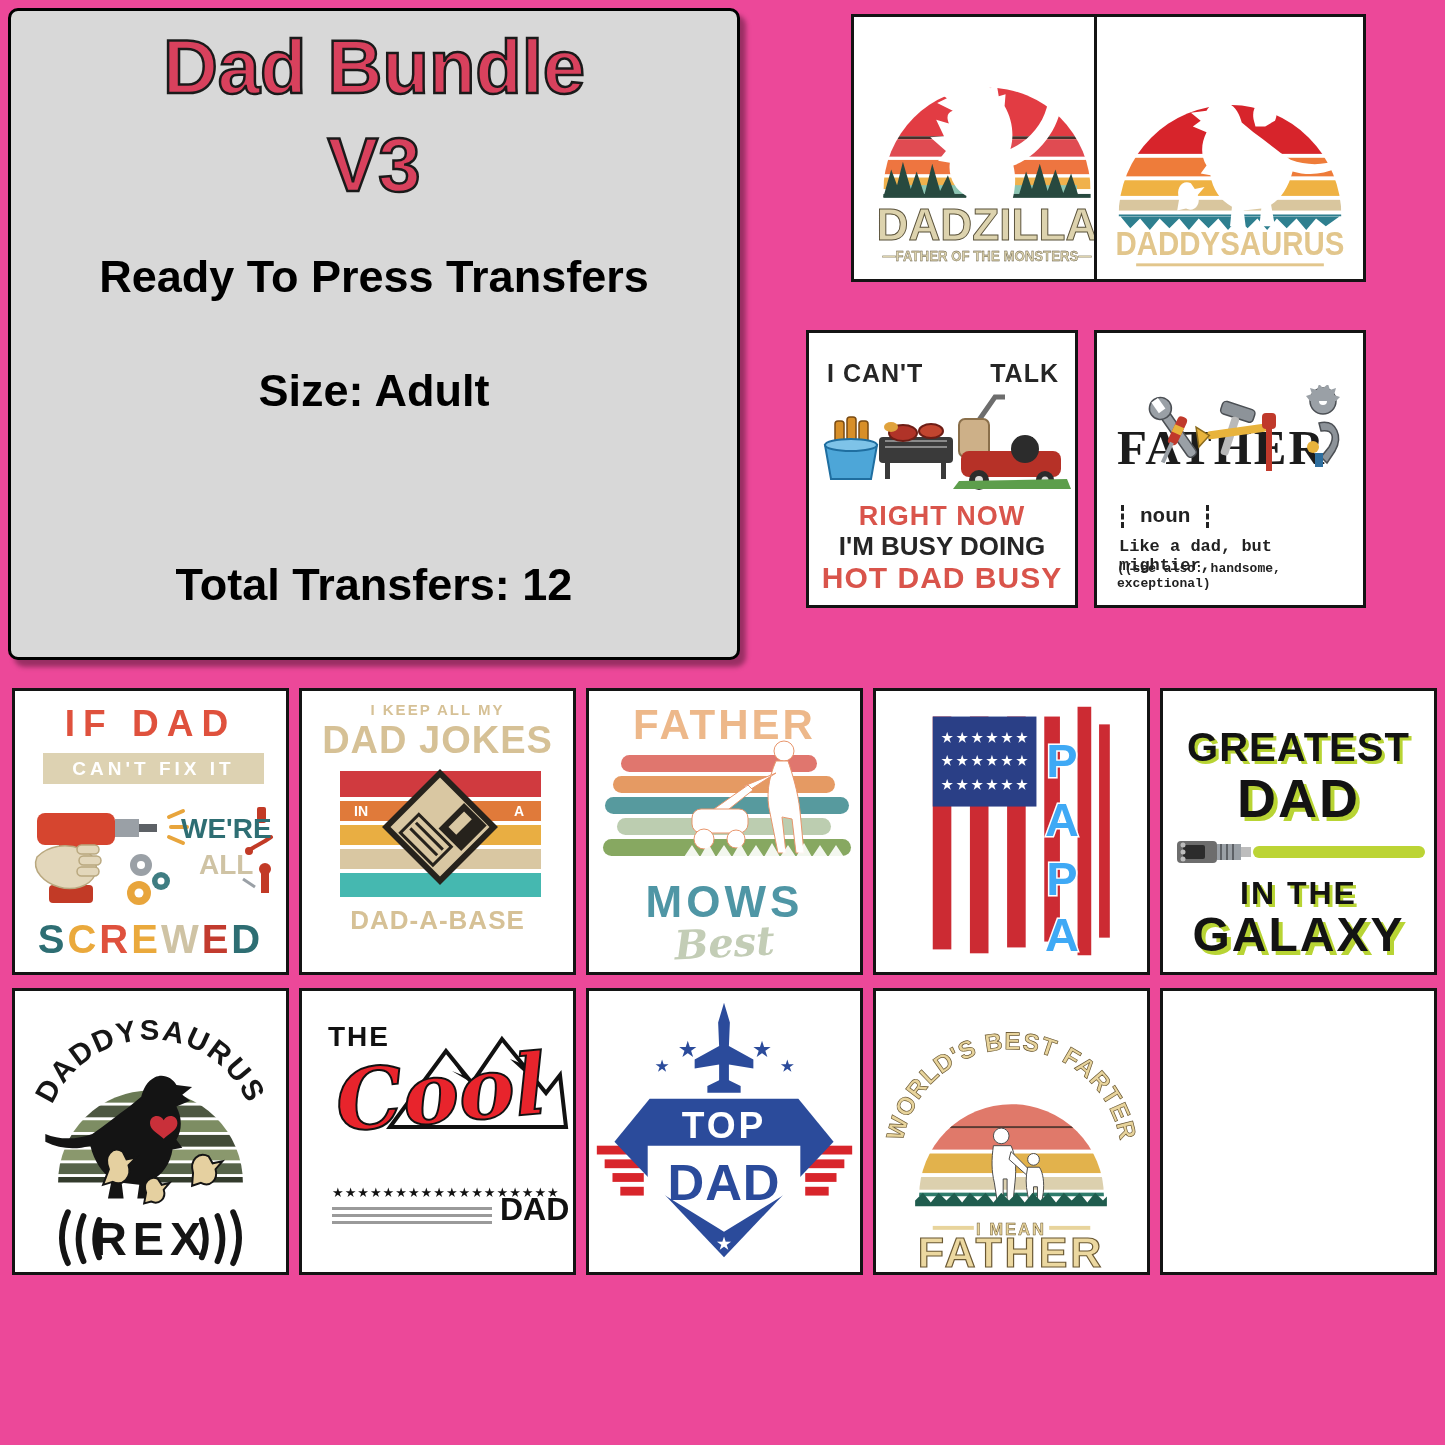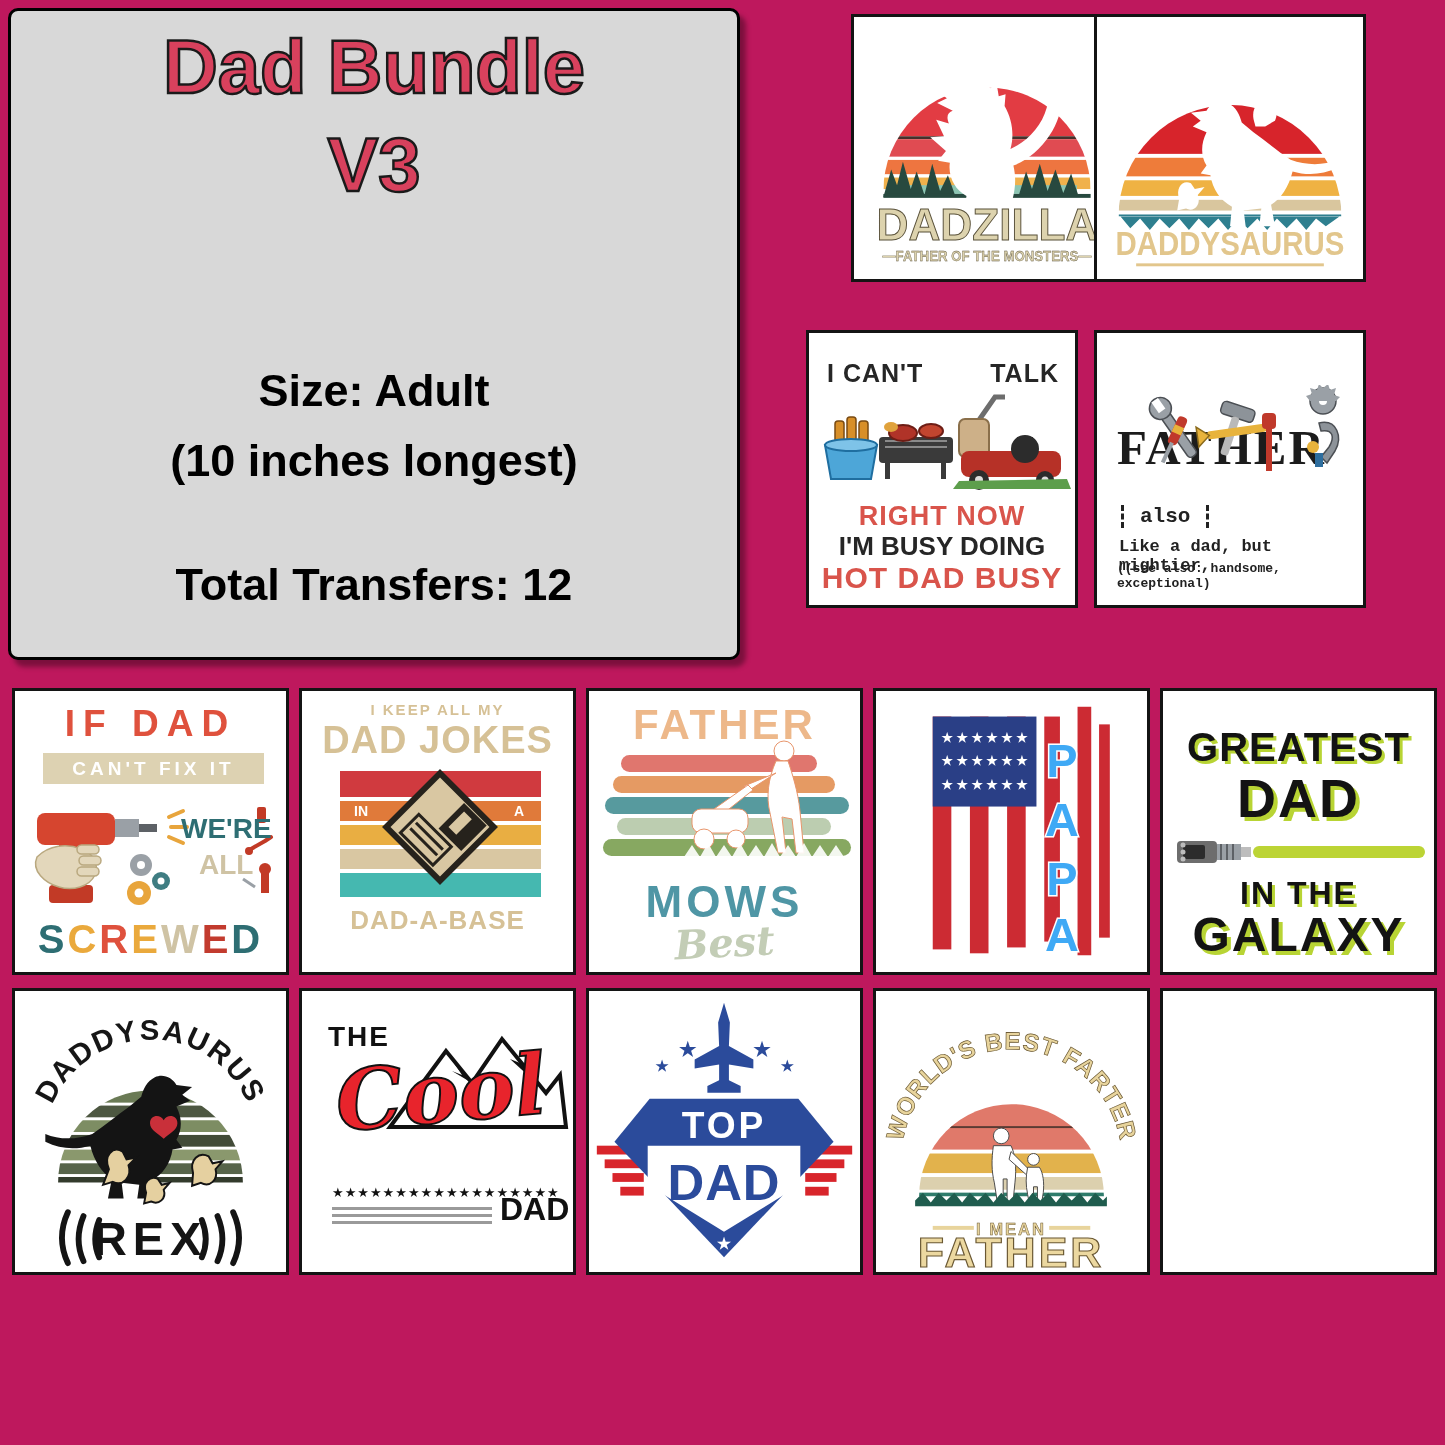--- a/index.html
+++ b/index.html
@@ -1,17 +1,17 @@
 <!DOCTYPE html>
 <html><head>
 <meta charset="utf-8">
 <style>
   *{box-sizing:border-box;margin:0;padding:0}
   body{margin:0;background:#fff}
-  .canvas{position:relative;width:1445px;height:1445px;background:#be185d;font-family:"Liberation Sans",sans-serif;overflow:hidden}
+  .canvas{position:relative;width:1445px;height:1445px;background:#ec4899;font-family:"Liberation Sans",sans-serif;overflow:hidden}
   .cell{position:absolute;background:#fff;border:3px solid #141414;overflow:hidden}
   
   .info-box{position:absolute;left:8px;top:8px;width:732px;height:652px;background:#d8d8d8;border:3px solid #000;border-radius:10px;box-shadow:6px 7px 5px rgba(0,0,0,.35)}
   .ib-title{position:absolute;width:100%;text-align:center;font-weight:bold;font-size:76px;color:#d8415d;-webkit-text-stroke:2.5px #1a1a1a;letter-spacing:0}
   .ib-text{position:absolute;width:100%;text-align:center;font-weight:bold;font-size:45px;color:#000}
   
   .abs{position:absolute}
   .ctr{width:100%;text-align:center}
   .b{font-weight:bold}
   svg{display:block}
@@ -34,22 +34,22 @@
   .gray-line{position:absolute;height:3px;background:#9a9a9a}
 </style>
 </head>
 <body>
 
 <div class="canvas">
 
   <div class="info-box">
     <div class="ib-title" style="top:12px">Dad Bundle</div>
     <div class="ib-title" style="top:110px">V3</div>
+    <div class="ib-text" style="top:240px">Ready To Press Transfers</div>
     <div class="ib-text" style="top:354px">Size: Adult</div>
-    <div class="ib-text" style="top:424px">(10 inches longest)</div>
     <div class="ib-text" style="top:548px">Total Transfers: 12</div>
   </div>
 
   <div class="cell" style="left:851px;top:14px;width:272px;height:268px">
     <svg viewBox="0 0 272 268" width="266" height="262">
       <defs>
           <clipPath id="dzc">
             <path d="M30 178 A106 106 0 0 1 242 178 Z"></path>
           </clipPath>
         </defs>
@@ -169,21 +169,21 @@
         <circle cx="0" cy="0" r="13" fill="#9aa0a6" stroke="#4b4f54" stroke-width="1.5"></circle>
         <circle cx="0" cy="0" r="4" fill="#fff"></circle>
         <path d="M-13 0 L-17 -5 L-11 -7 L-13 -13 L-6 -11 L-4 -17 L0 -13 L5 -17 L7 -11 L13 -13 L11 -6 L17 -4 L13 0 Z" fill="#9aa0a6"></path>
       </g>
       <g transform="translate(212,52)">
         <path d="M-10 -14 C8 -18 14 0 6 14 L-2 26 L-8 20 L0 10 C6 0 4 -8 -8 -6 Z" fill="#8d9399" stroke="#4b4f54" stroke-width="1.5"></path>
         <rect x="-14" y="16" width="8" height="14" fill="#2e6e9e"></rect>
         <circle cx="-16" cy="10" r="6" fill="#e8b33c"></circle>
       </g>
     </svg>
-    <div class="abs mono" style="left:24px;top:172px;font-size:21px;font-weight:bold;color:#222;border-left:3px dashed #222;border-right:3px dashed #222;padding:0 16px">also</div>
+    <div class="abs mono" style="left:24px;top:172px;font-size:21px;font-weight:bold;color:#222;border-left:3px dashed #222;border-right:3px dashed #222;padding:0 16px">noun</div>
     <div class="abs mono" style="left:22px;top:204px;width:240px;font-size:17px;font-weight:bold;color:#222">Like a dad, but mightier,</div>
     <div class="abs mono" style="left:20px;top:228px;width:244px;font-size:13px;font-weight:bold;color:#222">((see also: handsome, exceptional)</div>
   </div>
 
   <div class="cell" style="left:12px;top:688px;width:277px;height:287px">
     <div class="abs ctr b" style="top:12px;font-size:37px;letter-spacing:8px;color:#df513d">IF DAD</div>
     <div class="fx-banner">
       <span>CAN'T FIX IT</span>
     </div>
     <svg class="abs" style="left:4px;top:96px" viewBox="0 0 269 128" width="269" height="128">

